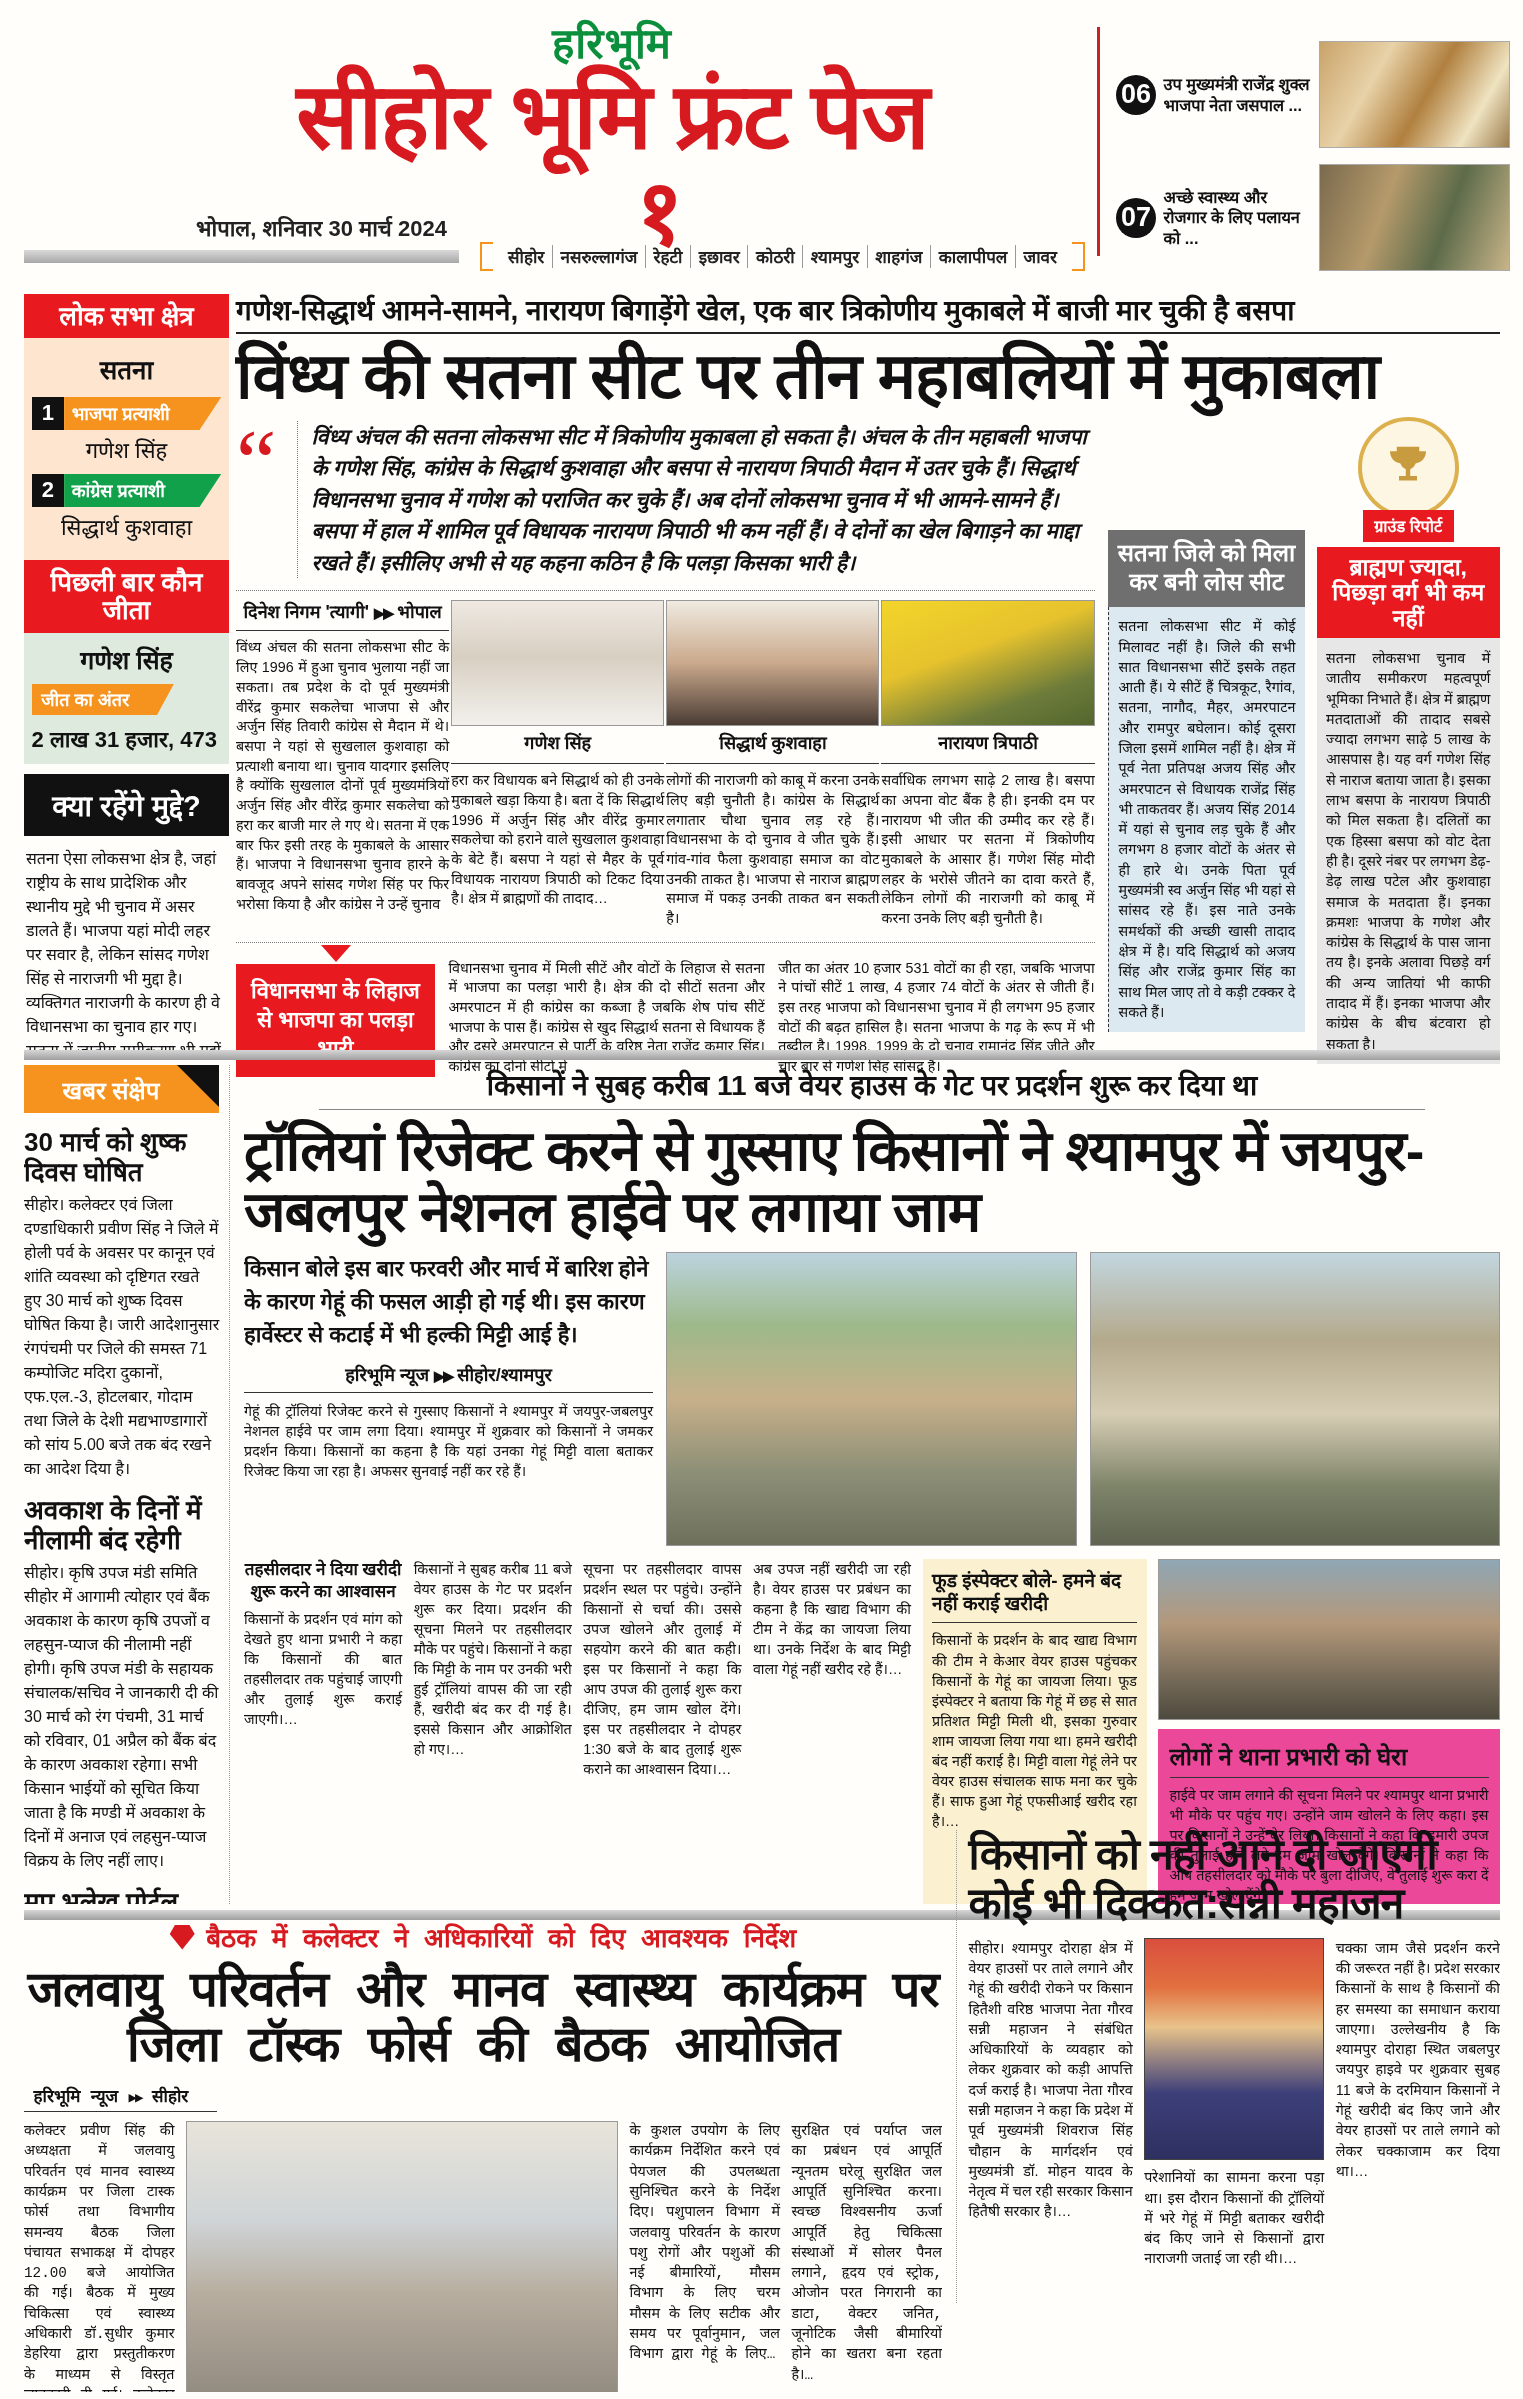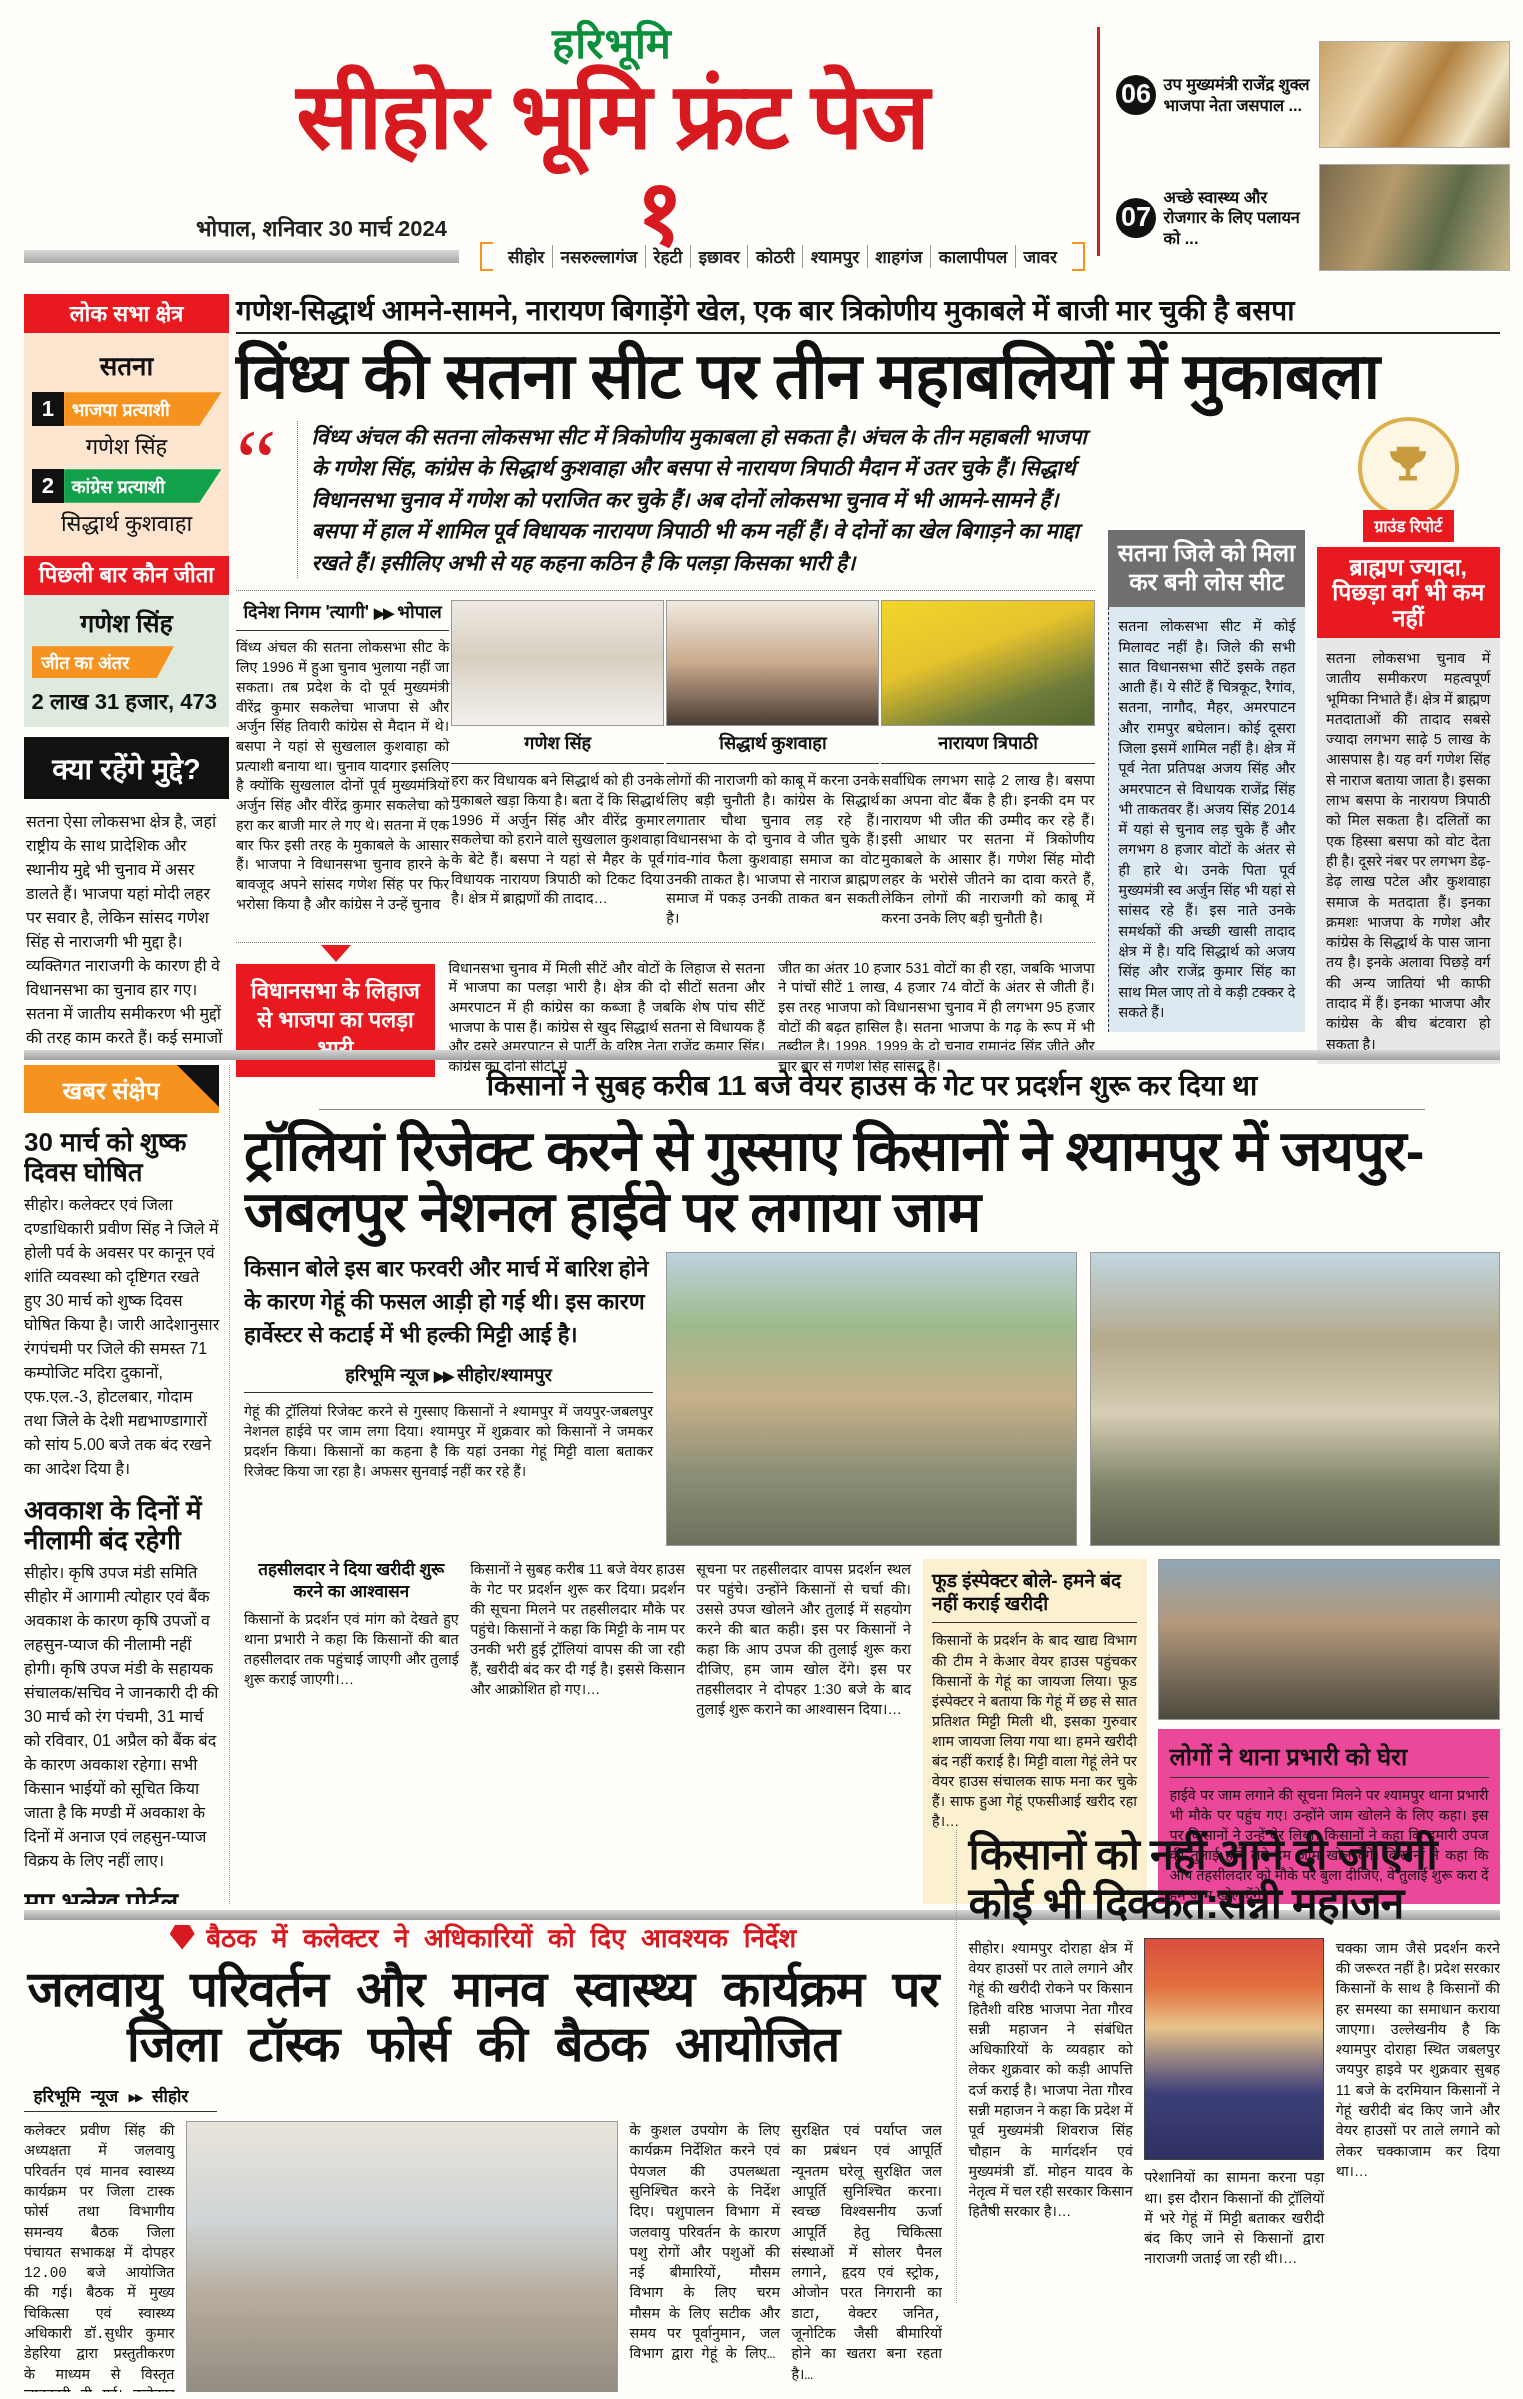--- a/index.html
+++ b/index.html
@@ -22,21 +22,21 @@
   .gray-bar { position:absolute; left:24px; top:250px; width:435px; height:13.4px; background:linear-gradient(#d9d9d9,#a8a8a8); }
   .nav { position:absolute; left:473px; top:237px; width:619px; height:38px; display:flex; align-items:center; justify-content:center; }
   .bracket { width:12.4px; height:29px; border:2.9px solid #f6921e; flex:0 0 12.4px; }
   .bracket.l { border-right:none; margin-right:7.6px; }
   .bracket.r { border-left:none; margin-left:7.6px; }
   .nav-item { font-size:17px; font-weight:bold; color:#222; padding:0 7.6px; white-space:nowrap; }
   .nav-item + .nav-item { border-left:1.9px solid #999; }
 
   
   .election-box { position:absolute; left:24px; top:294px; width:205px; height:757px; overflow:hidden; }
-  .banner-red { background:#e8191f; color:#fff; font-size:22px; font-weight:bold; text-align:center; padding:7.6px 3.8px; line-height:1.1; }
+  .banner-red { background:#e8191f; color:#fff; font-size:26px; font-weight:bold; text-align:center; padding:7.6px 3.8px; line-height:1.1; }
   .seat-box { background:#fde5cf; padding:7.6px 7.6px 11.5px; }
   .seat-name { font-size:26px; font-weight:bold; text-align:center; margin:5.7px 0 3.8px; }
   .cand-row { display:flex; align-items:stretch; margin:9.6px 0 3.8px; }
   .cand-num { width:32.5px; background:#111; color:#fff; font-size:22px; font-weight:bold; display:flex; align-items:center; justify-content:center; flex:0 0 32.5px; }
   .ribbon { flex:1; color:#fff; font-size:18px; font-weight:bold; padding:4.8px 7.6px; clip-path:polygon(0 0,100% 0,86% 100%,0 100%); }
   .rb-orange { background:#f6921e; }
   .rb-green { background:#12a14b; }
   .cand-name { font-size:22px; text-align:center; margin:1.9px 0 7.6px; }
   .winner-box { background:#ddeadd; padding:9.6px 7.6px 11.5px; }
   .winner-name { font-size:25px; font-weight:bold; text-align:center; margin-bottom:7.6px; }
@@ -283,20 +283,21 @@
       <div class="f-photo fp1"></div>
       <div class="f-photo fp2"></div>
     </div>
     <div class="f-row2">
       <div class="f-col">
         <div class="f-sub">तहसीलदार ने दिया खरीदी शुरू करने का आश्वासन</div>
         <div class="f-c">किसानों के प्रदर्शन एवं मांग को देखते हुए थाना प्रभारी ने कहा कि किसानों की बात तहसीलदार तक पहुंचाई जाएगी और तुलाई शुरू कराई जाएगी।…</div>
       </div>
       <div class="f-col f-c">किसानों ने सुबह करीब 11 बजे वेयर हाउस के गेट पर प्रदर्शन शुरू कर दिया। प्रदर्शन की सूचना मिलने पर तहसीलदार मौके पर पहुंचे। किसानों ने कहा कि मिट्टी के नाम पर उनकी भरी हुई ट्रॉलियां वापस की जा रही हैं, खरीदी बंद कर दी गई है। इससे किसान और आक्रोशित हो गए।…</div>
       <div class="f-col f-c">सूचना पर तहसीलदार वापस प्रदर्शन स्थल पर पहुंचे। उन्होंने किसानों से चर्चा की। उससे उपज खोलने और तुलाई में सहयोग करने की बात कही। इस पर किसानों ने कहा कि आप उपज की तुलाई शुरू करा दीजिए, हम जाम खोल देंगे। इस पर तहसीलदार ने दोपहर 1:30 बजे के बाद तुलाई शुरू कराने का आश्वासन दिया।…</div>
+      <div class="f-col f-c">अब उपज नहीं खरीदी जा रही है। वेयर हाउस पर प्रबंधन का कहना है कि खाद्य विभाग की टीम ने केंद्र का जायजा लिया था। उनके निर्देश के बाद मिट्टी वाला गेहूं नहीं खरीद रहे हैं।…</div>
       <div class="food-box">
         <div class="food-title">फूड इंस्पेक्टर बोले- हमने बंद नहीं कराई खरीदी</div>
         <div class="f-c">किसानों के प्रदर्शन के बाद खाद्य विभाग की टीम ने केआर वेयर हाउस पहुंचकर किसानों के गेहूं का जायजा लिया। फूड इंस्पेक्टर ने बताया कि गेहूं में छह से सात प्रतिशत मिट्टी मिली थी, इसका गुरुवार शाम जायजा लिया गया था। हमने खरीदी बंद नहीं कराई है। मिट्टी वाला गेहूं लेने पर वेयर हाउस संचालक साफ मना कर चुके हैं। साफ हुआ गेहूं एफसीआई खरीद रहा है।…</div>
       </div>
       <div class="f-right">
         <div class="f-photo3 fp3"></div>
         <div class="police-box">
           <div class="police-title">लोगों ने थाना प्रभारी को घेरा</div>
           <div class="f-c">हाईवे पर जाम लगाने की सूचना मिलने पर श्यामपुर थाना प्रभारी भी मौके पर पहुंच गए। उन्होंने जाम खोलने के लिए कहा। इस पर किसानों ने उन्हें घेर लिया। किसानों ने कहा कि हमारी उपज की तुलाई होने लगे हम जाम खोल देंगे। किसानों ने कहा कि आप तहसीलदार को मौके पर बुला दीजिए, वे तुलाई शुरू करा दें हम जाम खोल देंगे।</div>
         </div>

